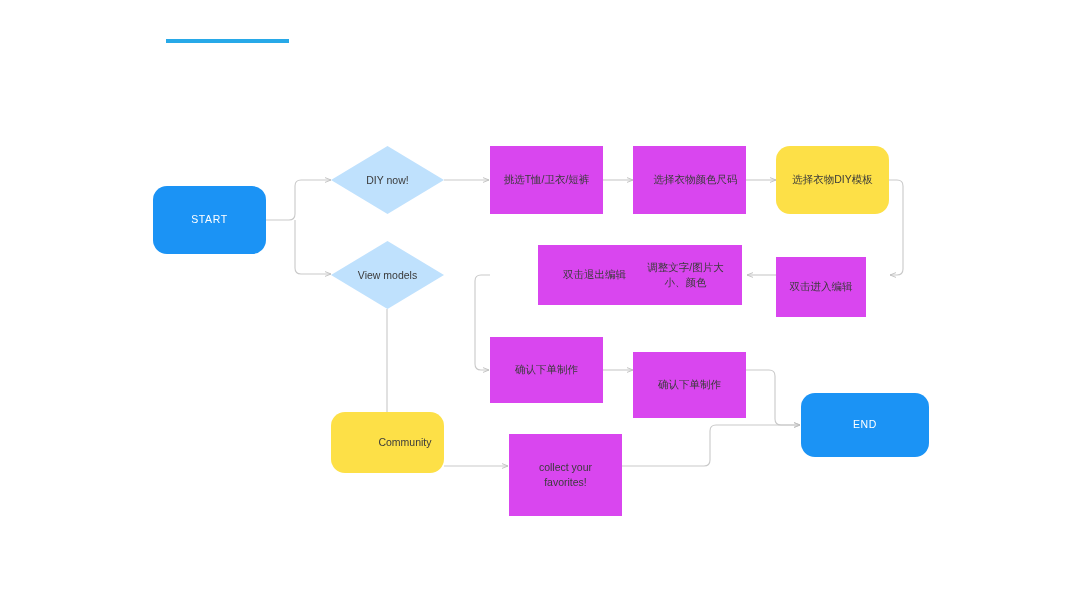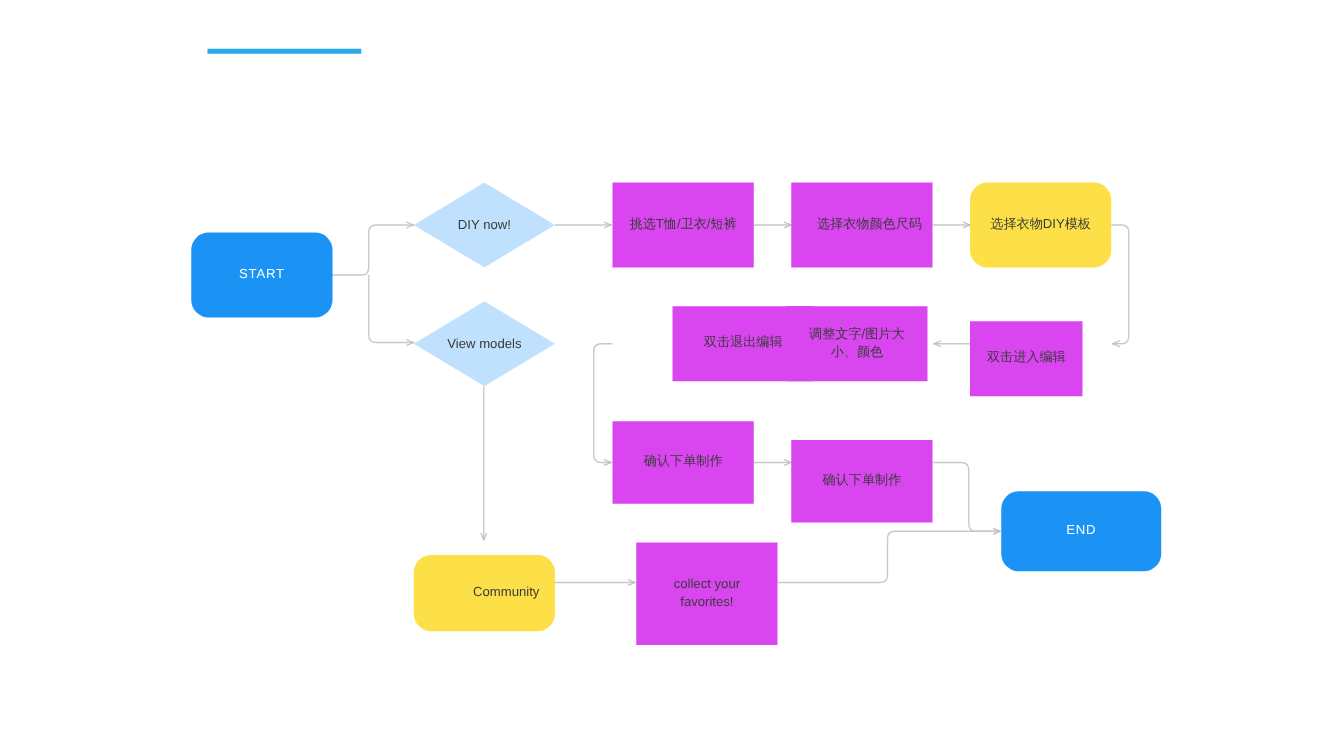--- a/index.html
+++ b/index.html
@@ -177,17 +177,17 @@
 <div class="node process" style="left:490px; top:245px; width:113px; height:60px;margin-left:48px;">双击退出编辑</div>
 
 <div class="node process" style="left:629px; top:245px; width:113px; height:60px;">调整文字/图片大小、颜色</div>
 
 <div class="node process" style="left:776px; top:257px; width:90px; height:60px;">双击进入编辑</div>
 
 <div class="node process" style="left:490px; top:337px; width:113px; height:66px;">确认下单制作</div>
 
 <div class="node process" style="left:633px; top:352px; width:113px; height:66px;">确认下单制作</div>
 
-<div class="node accent" style="left:331px; top:444px; width:113px; height:61px;padding-left:43px;">Community</div>
+<div class="node accent" style="left:331px; top:412px; width:113px; height:61px;padding-left:43px;">Community</div>
 
 <div class="node process" style="left:509px; top:434px; width:113px; height:82px;">collect your favorites!</div>
 
 <div class="node terminator" style="left:801px; top:393px; width:128px; height:64px;">END</div>
 
 </body></html>

